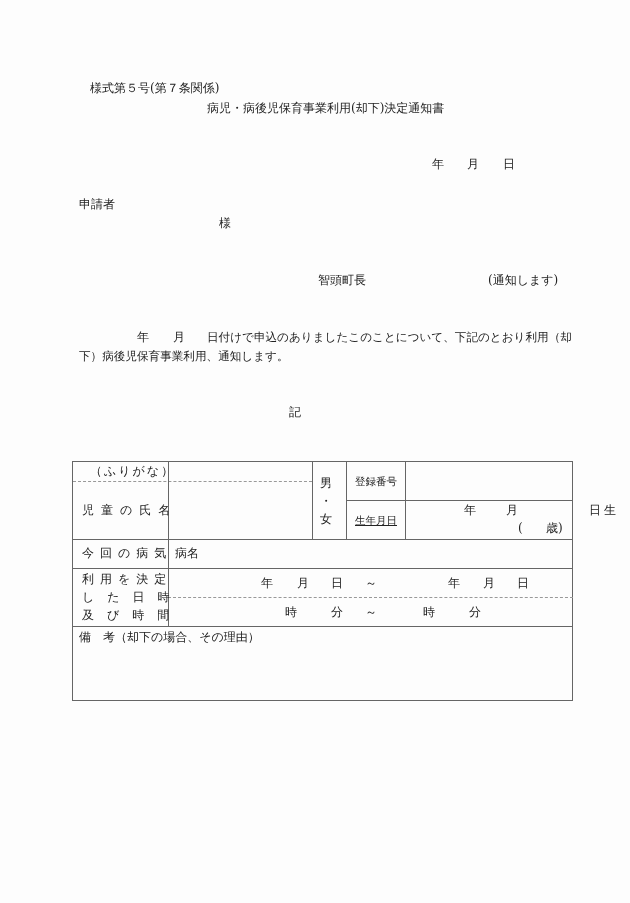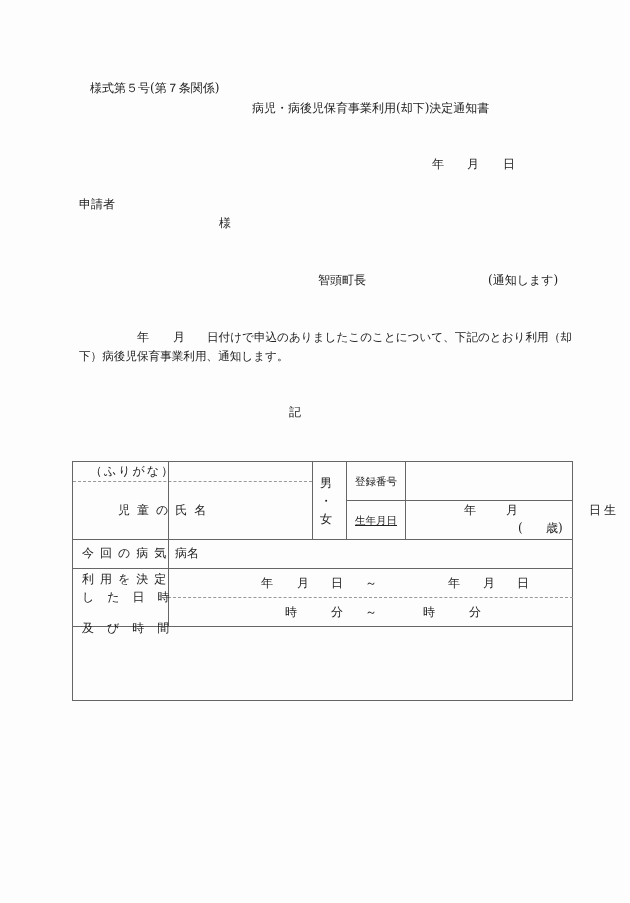--- a/index.html
+++ b/index.html
@@ -5,27 +5,27 @@
   html, body { margin:0; padding:0; background:#fdfdfd; }
   body { width:630px; height:903px; position:relative; overflow:hidden;
          font-family:"DejaVu Serif", "Liberation Serif", serif; color:#222; font-size:12px; }
   .abs { position:absolute; white-space:nowrap; line-height:14px; }
   .tbl { position:absolute; left:72px; top:461px; width:501px; height:240px;
          border:1px solid #666; box-sizing:border-box; }
   .hl { position:absolute; height:0; border-top:1px solid #666; }
   .hl.dash { border-top:1px dashed #999; }
   .vl { position:absolute; width:0; border-left:1px solid #666; }
   .cell { position:absolute; white-space:nowrap; line-height:14px; font-size:12px; }
-  .spaced { letter-spacing:6px;margin-left:36px; }
+  .spaced { letter-spacing:6px; }
 </style>
 </head>
 <body>
 
 <div class="abs" style="left:79px;top:81px;margin-left:11px;">様式第５号(第７条関係)</div>
-<div class="abs" style="left:207px;top:101px;margin-left:45px;">病児・病後児保育事業利用(却下)決定通知書</div>
+<div class="abs" style="left:207px;top:101px;">病児・病後児保育事業利用(却下)決定通知書</div>
 
 <div>
   <span class="abs" style="left:432px;top:157px;">年</span>
   <span class="abs" style="left:467px;top:157px;">月</span>
   <span class="abs" style="left:503px;top:157px;">日</span>
 </div>
 
 <div class="abs" style="left:79px;top:197px;">申請者</div>
 <div class="abs" style="left:219px;top:216px;">様</div>
 
@@ -71,30 +71,31 @@
   <div class="cell" style="left:433px;top:41px;">月</div>
   <div class="cell" style="left:470px;top:41px;letter-spacing:3px;margin-left:46px;">日生</div>
   <div class="cell" style="left:445px;top:59px;">(</div>
   <div class="cell" style="left:473px;top:59px;">歳)</div>
 
   <div class="cell" style="left:9px;top:84px;letter-spacing:6px;">今回の病気</div>
   <div class="cell" style="left:102px;top:84px;">病名</div>
 
   <div class="cell" style="left:9px;top:110px;letter-spacing:6px;text-align:right;">利用を決定</div>
   <div class="cell" style="left:9px;top:128px;letter-spacing:13px;">した日時</div>
-  <div class="cell" style="left:9px;top:159px;letter-spacing:13px;">及び時間</div>
+  <div class="cell" style="left:9px;top:146px;letter-spacing:13px;">及び時間</div>
 
   <div class="cell" style="left:188px;top:114px;">年</div>
   <div class="cell" style="left:224px;top:114px;">月</div>
   <div class="cell" style="left:258px;top:114px;">日</div>
   <div class="cell" style="left:292px;top:114px;">～</div>
   <div class="cell" style="left:375px;top:114px;">年</div>
   <div class="cell" style="left:410px;top:114px;">月</div>
   <div class="cell" style="left:444px;top:114px;">日</div>
 
   <div class="cell" style="left:212px;top:143px;">時</div>
   <div class="cell" style="left:258px;top:143px;">分</div>
   <div class="cell" style="left:292px;top:143px;">～</div>
   <div class="cell" style="left:350px;top:143px;">時</div>
   <div class="cell" style="left:396px;top:143px;">分</div>
 
+  <div class="cell" style="left:6px;top:168px;">備　考（却下の場合、その理由）</div>
   <div class="cell" style="left:0;top:185px;width:499px;height:52px;"></div>
 </div>
 
 </body></html>

